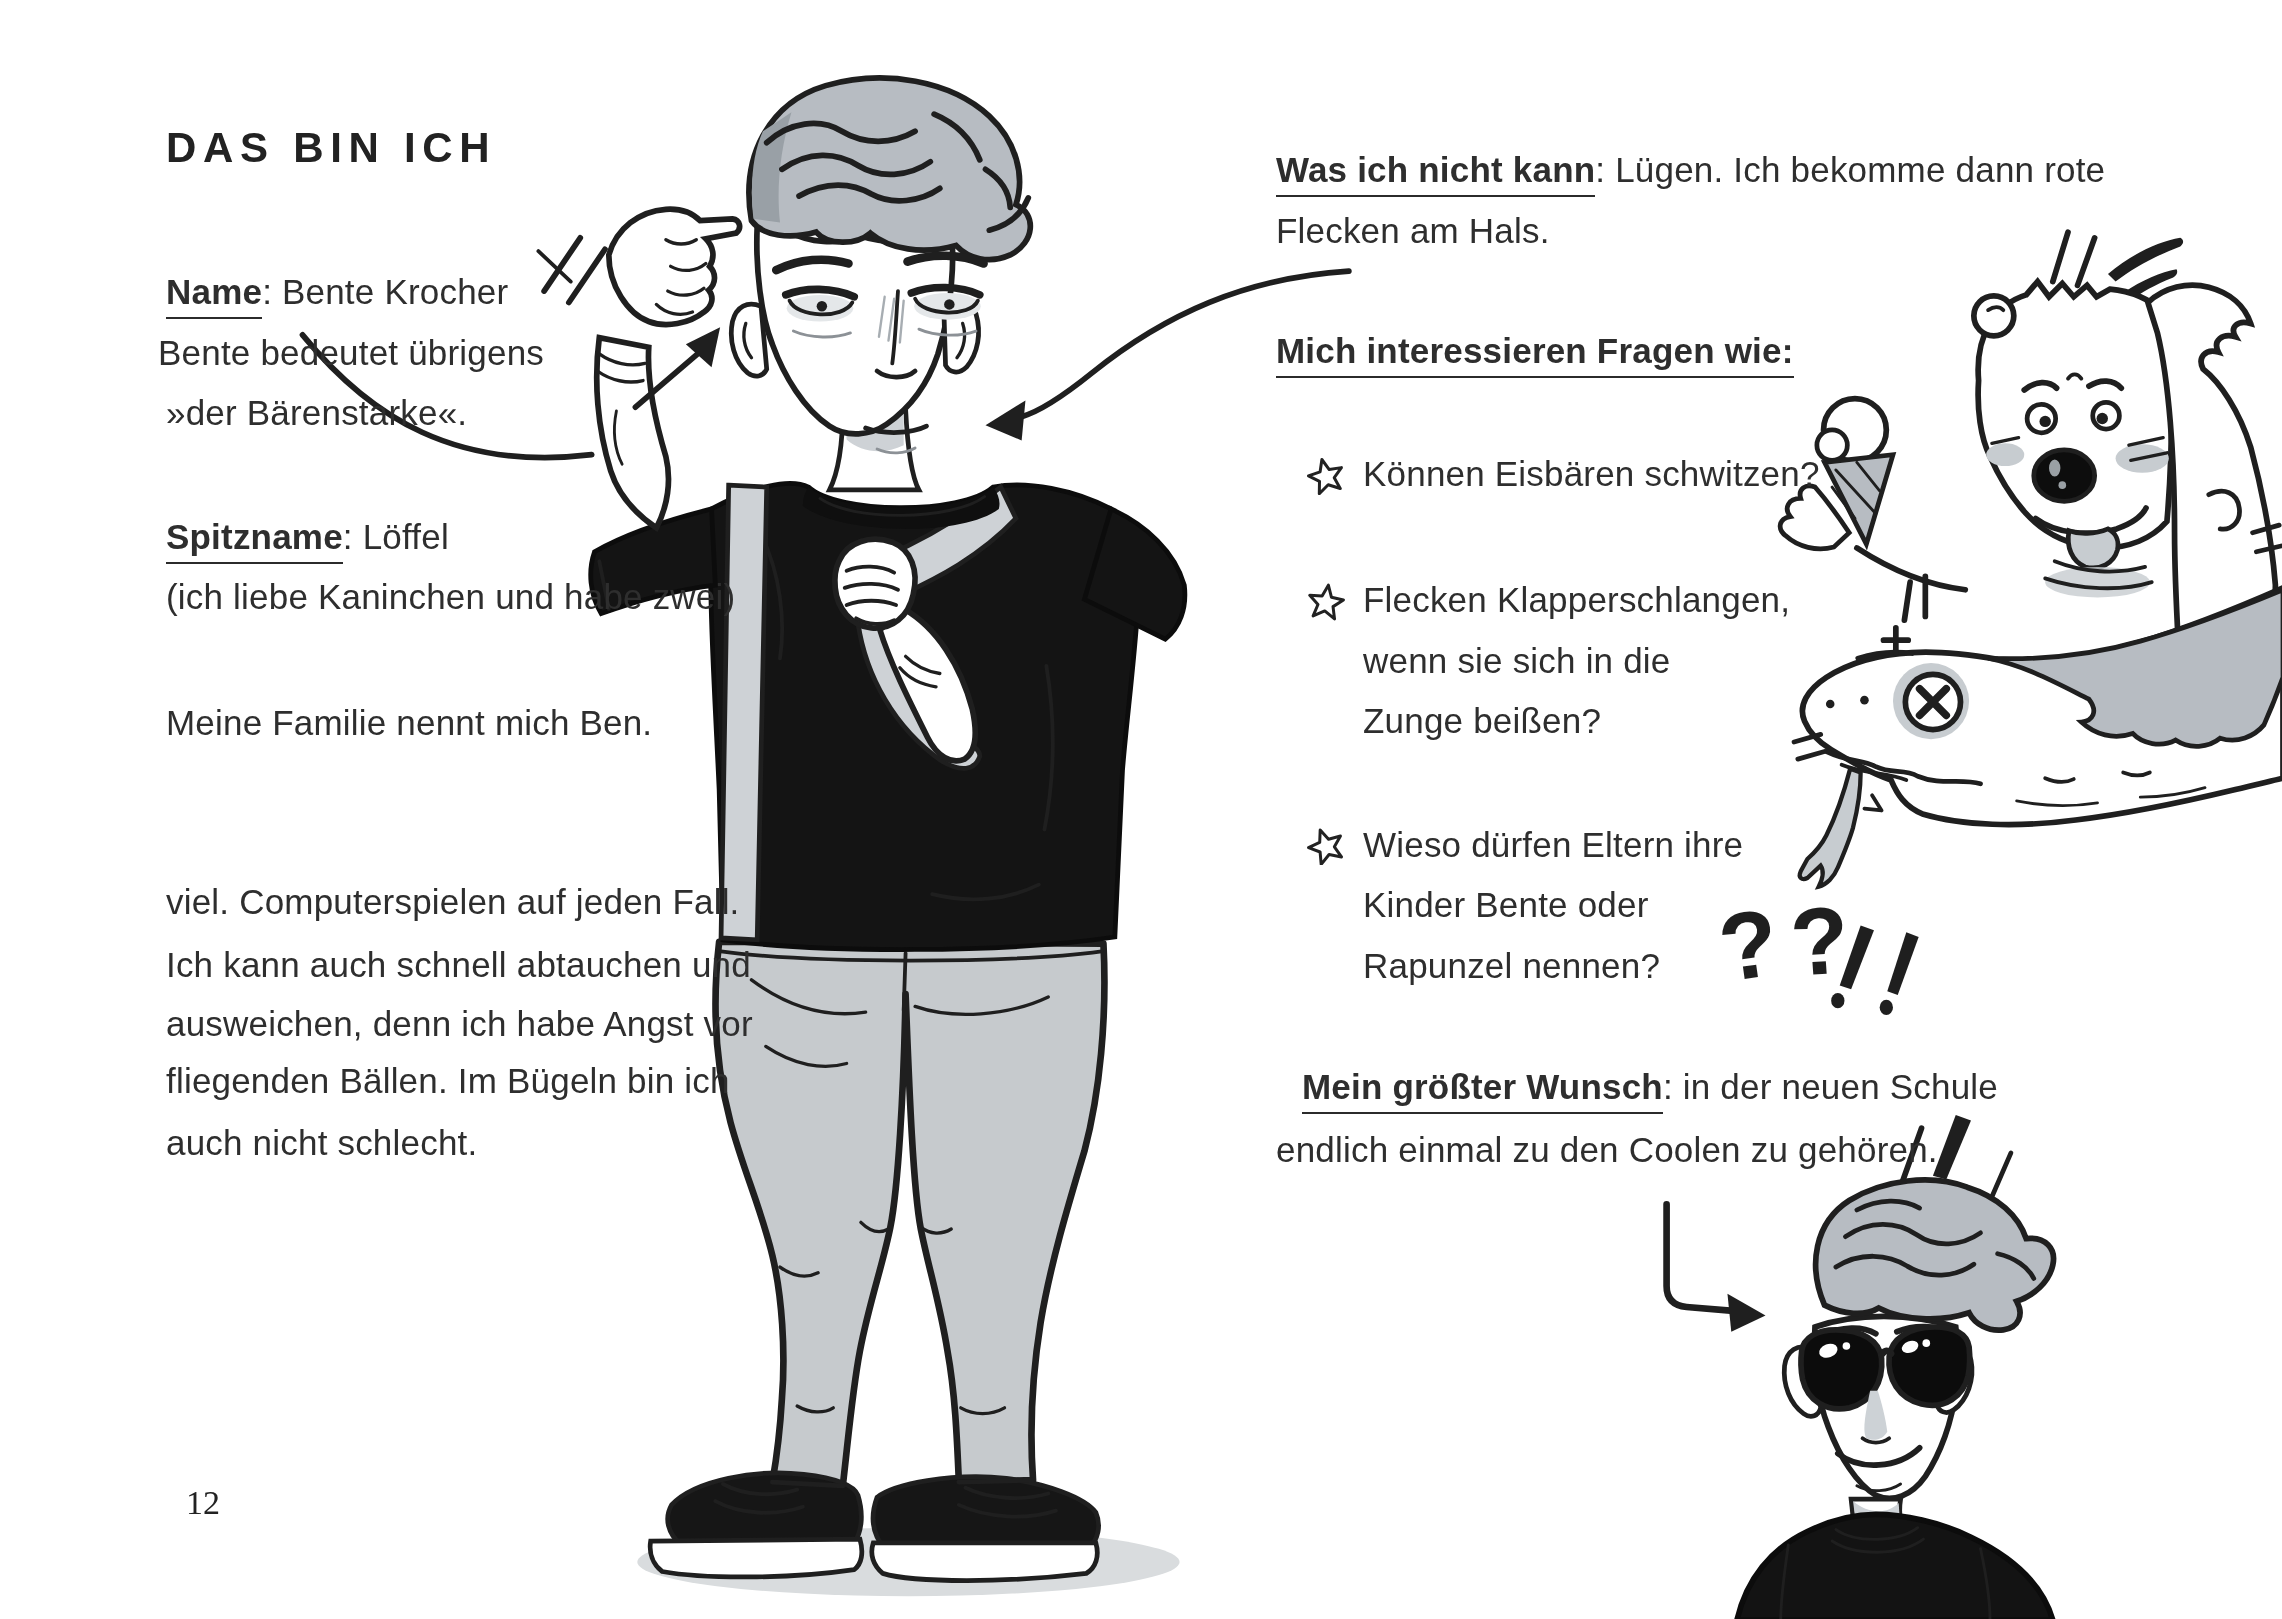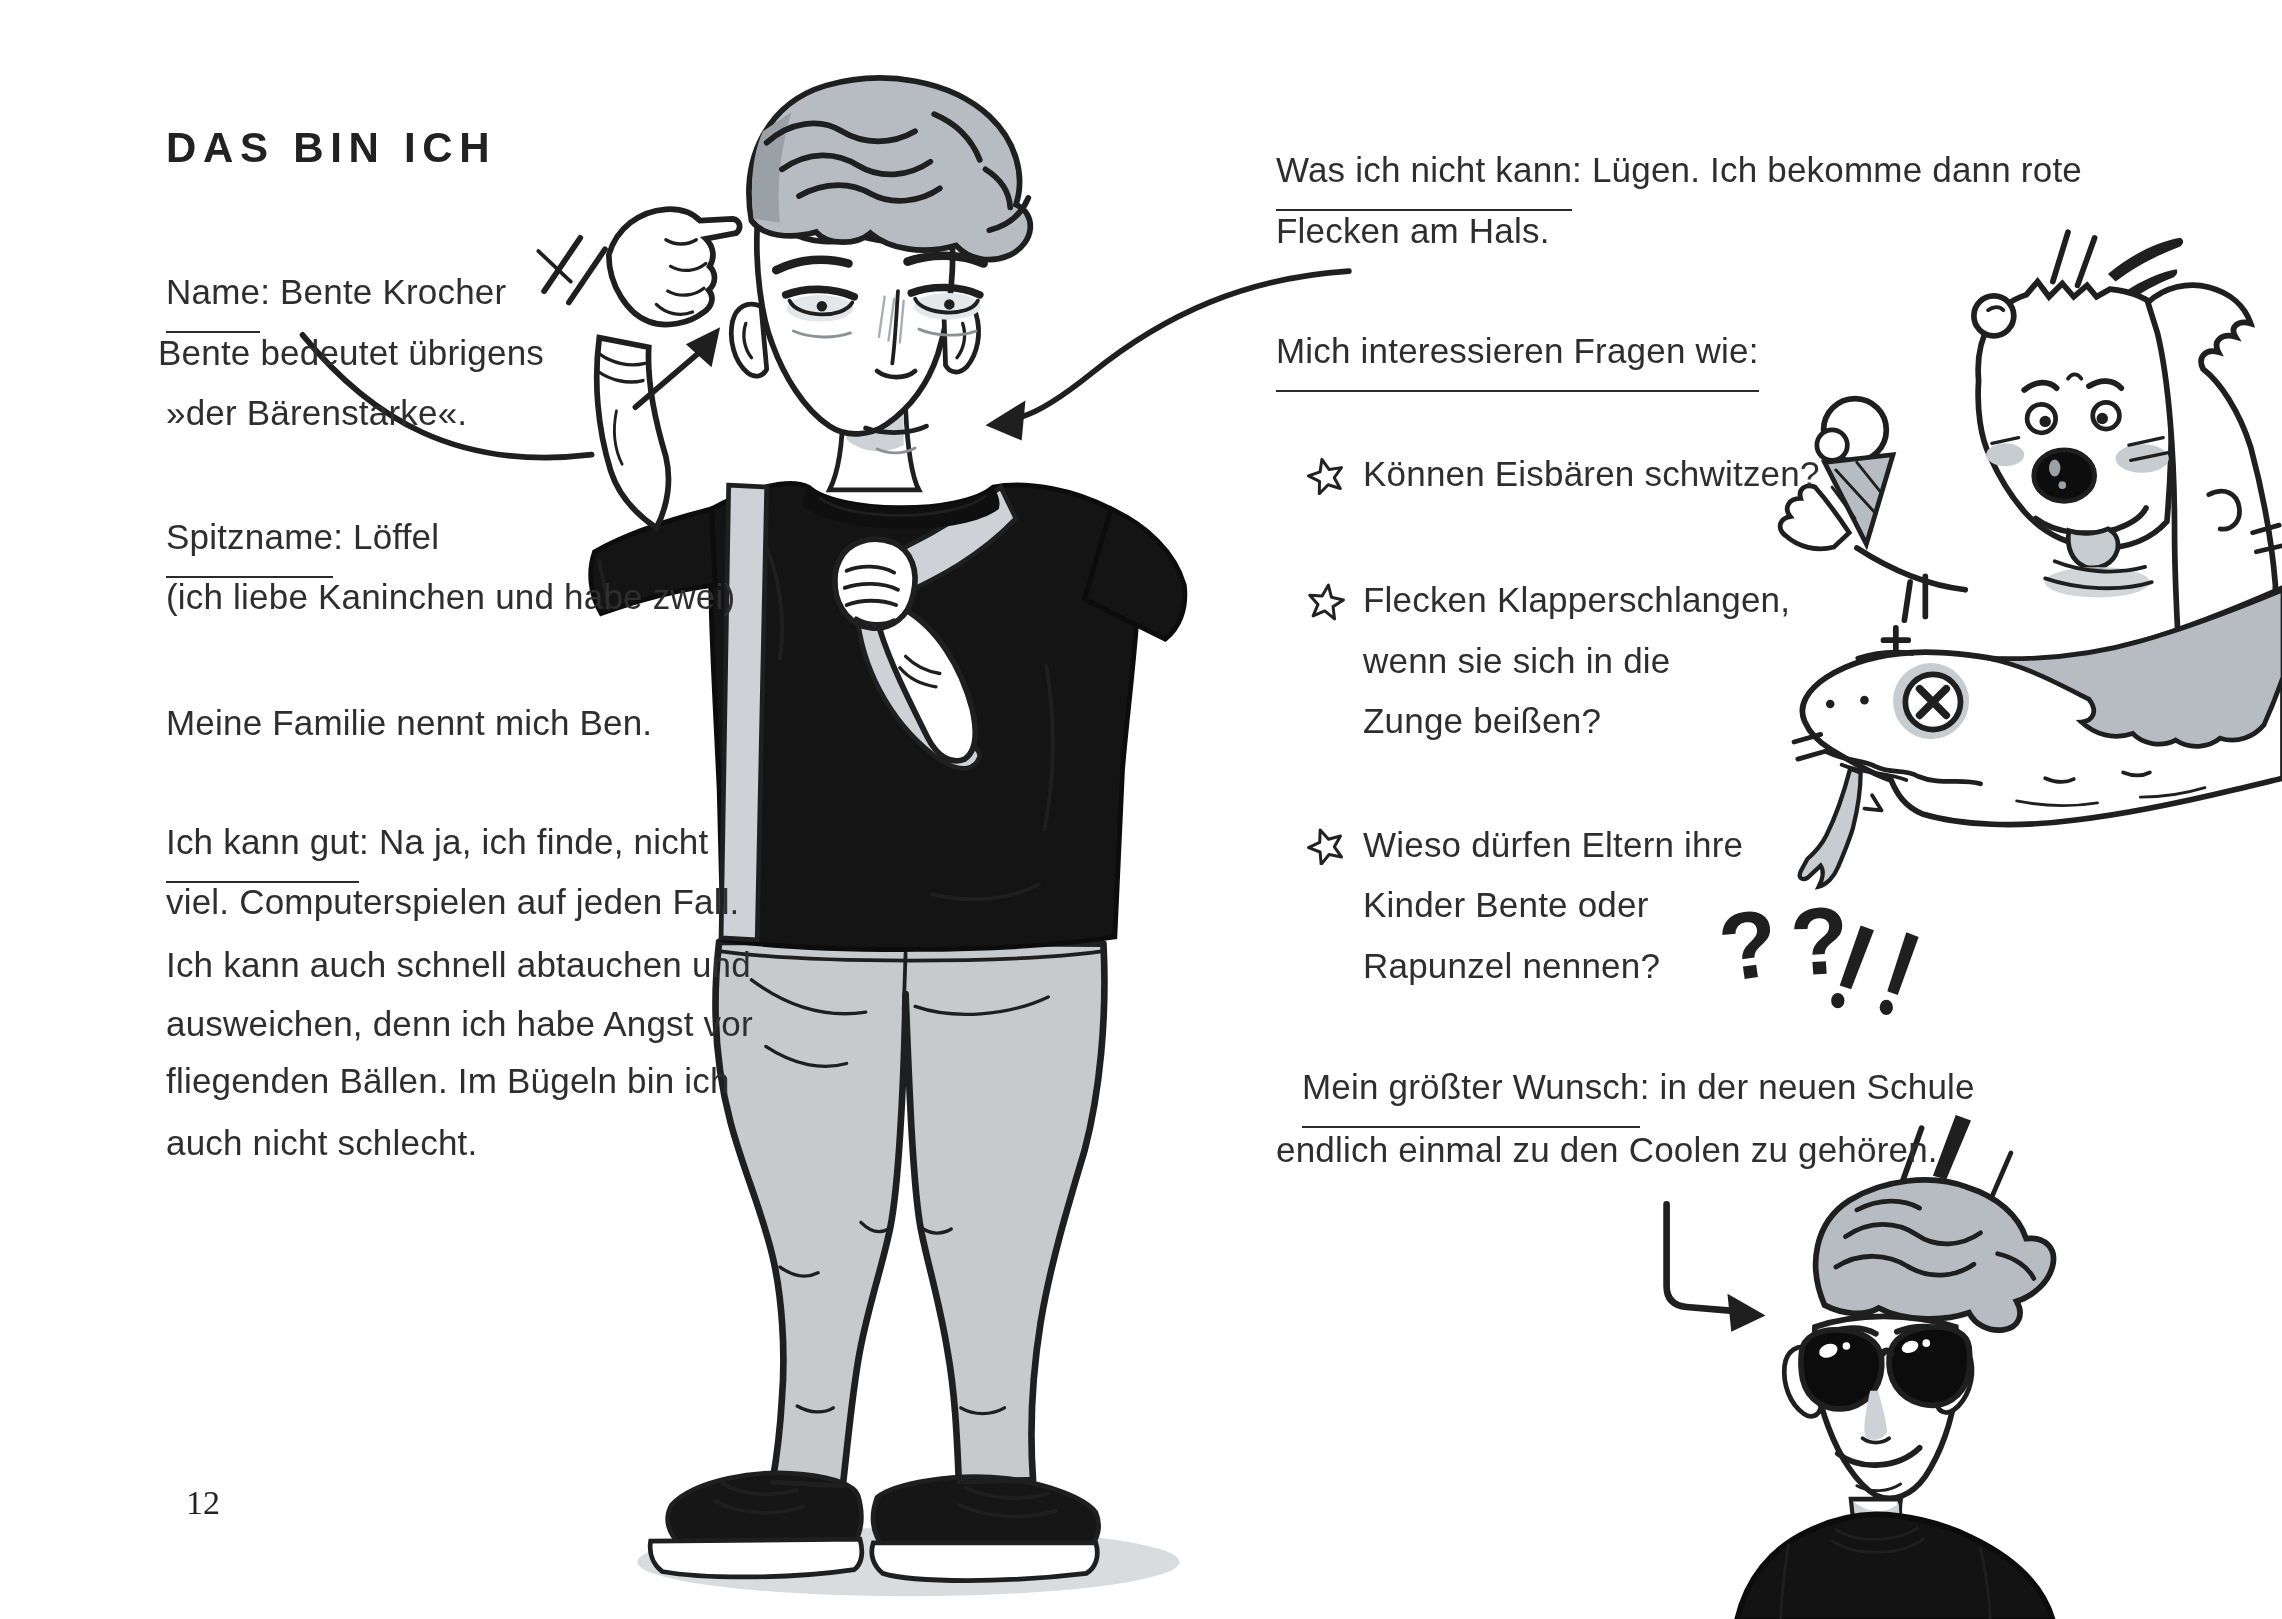--- a/index.html
+++ b/index.html
@@ -1,19 +1,19 @@
 <!DOCTYPE html>
 <html style="font-size:15px"><head>
 <meta charset="utf-8">
 <style>
   html,body{margin:0;padding:0;background:#ffffff;}
   #page{position:relative;width:2283px;height:1620px;background:#ffffff;overflow:hidden;
         font-family:"Liberation Sans",sans-serif;color:#2b2b2b;}
   .tl{position:absolute;font-size:35px;line-height:1;white-space:nowrap;letter-spacing:0.2px;color:#2e2e2e;}
-  .ul{border-bottom:2.9px solid #2b2b2b;padding-bottom:20px;}
+  .ul{border-bottom:2.9px solid #2b2b2b;padding-bottom:6px;font-weight:bold;}
   #title{position:absolute;left:166px;top:124px;font-size:42px;font-weight:900;letter-spacing:6.7px;color:#222;}
   #pagenum{position:absolute;left:186px;top:1484px;font-size:34px;font-family:Liberation Serif, serif;color:#222;}
   .star{position:absolute;width:38px;height:38px;}
   svg{display:block;}
   #art{position:absolute;left:0;top:0;}
   .ink{stroke:#1f1f1f;stroke-linecap:round;stroke-linejoin:round;fill:none;}
 </style>
 </head>
 <body>
 
@@ -289,21 +289,20 @@
 
   <div class="tl" style="left:166px;top:274px"><span class="ul">Name</span><span>: Bente Krocher</span></div>
   <div class="tl" style="left:158px;top:335px">Bente bedeutet übrigens</div>
   <div class="tl" style="left:166px;top:395px">»der Bärenstarke«.</div>
 
   <div class="tl" style="left:166px;top:519px"><span class="ul">Spitzname</span><span>: Löffel</span></div>
   <div class="tl" style="left:166px;top:579px">(ich liebe Kaninchen und habe zwei)</div>
 
   <div class="tl" style="left:166px;top:705px">Meine Familie nennt mich Ben.</div>
 
-  <div class="tl" style="left:166px;top:824px"><span class="ul">Ich kann gut</span><span>: Na ja, ich finde, nicht</span></div>
   <div class="tl" style="left:166px;top:884px">viel. Computerspielen auf jeden Fall.</div>
   <div class="tl" style="left:166px;top:947px">Ich kann auch schnell abtauchen und</div>
   <div class="tl" style="left:166px;top:1006px">ausweichen, denn ich habe Angst vor</div>
   <div class="tl" style="left:166px;top:1063px">fliegenden Bällen. Im Bügeln bin ich</div>
   <div class="tl" style="left:166px;top:1125px">auch nicht schlecht.</div>
 
   <div id="pagenum">12</div>
 
   <div class="tl" style="left:1276px;top:152px"><span class="ul">Was ich nicht kann</span><span>: Lügen. Ich bekomme dann rote</span></div>
   <div class="tl" style="left:1276px;top:213px">Flecken am Hals.</div>

